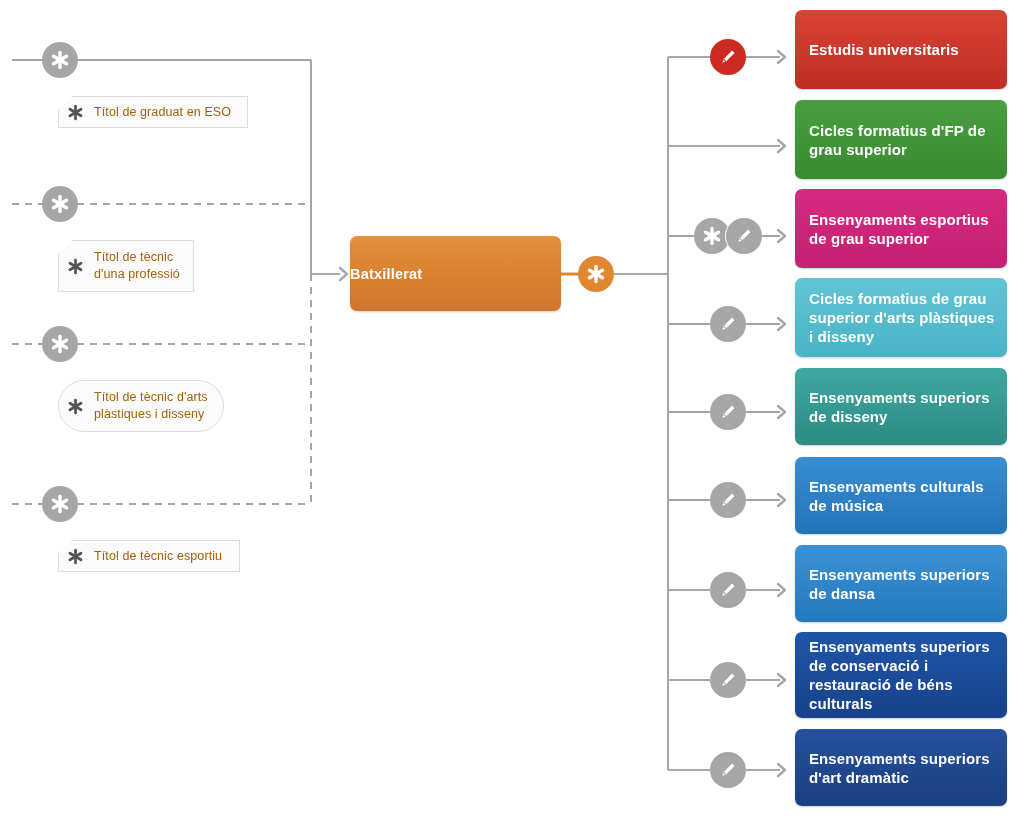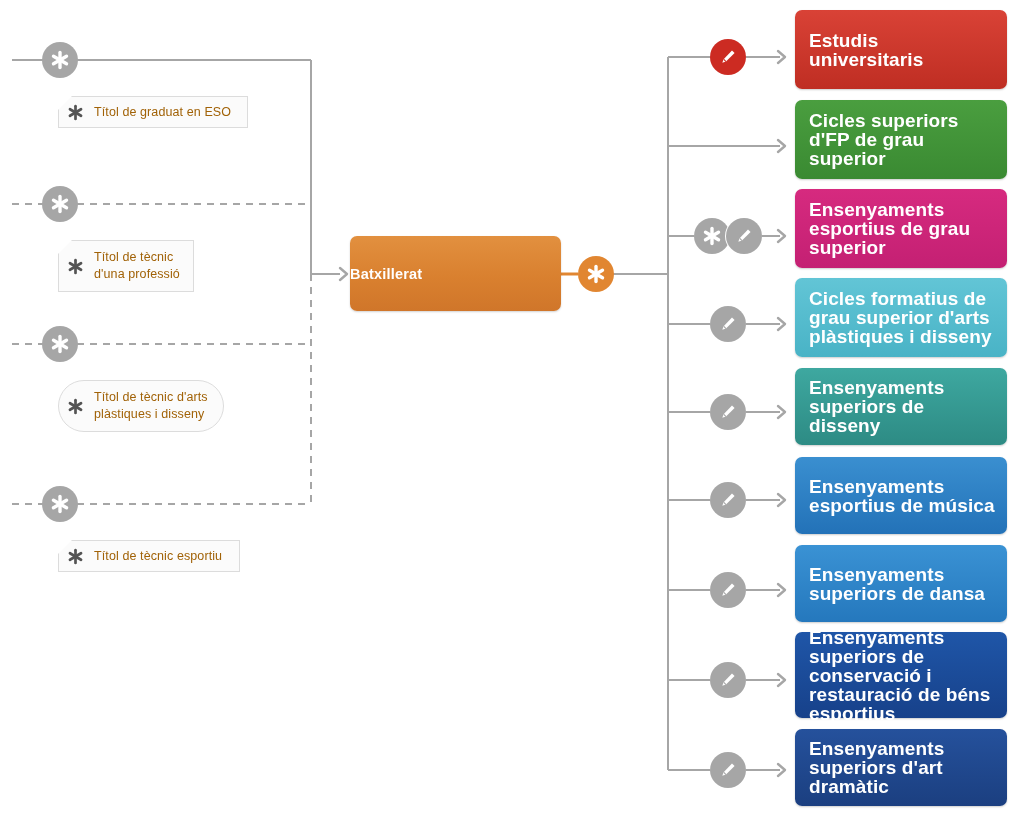--- a/index.html
+++ b/index.html
@@ -92,21 +92,21 @@
     width: 212px;
     border-radius: 7px;
     box-shadow: 0 1px 2px rgba(0,0,0,.2);
     display: flex;
     align-items: center;
     box-sizing: border-box;
     z-index: 4;
   }
   .box-out .lbl {
     color: #ffffff;
-    font-size: 19px;
+    font-size: 15px;
     font-weight: bold;
     line-height: 19px;
     padding: 0 12px 0 14px;
     letter-spacing: .1px;
   }
 </style>
 </head>
 <body>
 
 <div id="diagram">
@@ -336,44 +336,44 @@
       <path d="M16.8 4.1 L19.9 7.2 L9.6 17.5 L5.2 19.0 L6.7 14.6 Z" fill="#ffffff"></path>
       <path d="M6.7 14.6 L9.6 17.5" stroke="#a6a6a6" stroke-width="1.3"></path>
     </svg>
   </div>
 
   <div class="box-out" style="top:10px; height:79px; background:linear-gradient(to bottom,#d94236,#bf2e23);">
     <span class="lbl">Estudis universitaris</span>
   </div>
 
   <div class="box-out" style="top:100px; height:79px; background:linear-gradient(to bottom,#4a9e3f,#3a8a32);">
-    <span class="lbl">Cicles superiors d'FP de grau superior</span>
+    <span class="lbl">Cicles formatius d'FP de grau superior</span>
   </div>
 
   <div class="box-out" style="top:189px; height:79px; background:linear-gradient(to bottom,#d62a7f,#c42073);">
     <span class="lbl">Ensenyaments esportius de grau superior</span>
   </div>
 
   <div class="box-out" style="top:278px; height:79px; background:linear-gradient(to bottom,#62c5d6,#49b3c6);">
     <span class="lbl">Cicles formatius de grau superior d'arts plàstiques i disseny</span>
   </div>
 
   <div class="box-out" style="top:368px; height:77px; background:linear-gradient(to bottom,#3ea8a0,#2d8b84);">
     <span class="lbl">Ensenyaments superiors de disseny</span>
   </div>
 
   <div class="box-out" style="top:457px; height:77px; background:linear-gradient(to bottom,#3a8fd0,#2372b8);">
-    <span class="lbl">Ensenyaments esportius de música</span>
+    <span class="lbl">Ensenyaments culturals de música</span>
   </div>
 
   <div class="box-out" style="top:545px; height:77px; background:linear-gradient(to bottom,#3a92d4,#2578bd);justify-content:flex-end;">
     <span class="lbl">Ensenyaments superiors de dansa</span>
   </div>
 
   <div class="box-out" style="top:632px; height:86px; background:linear-gradient(to bottom,#1f56a8,#17418a);">
-    <span class="lbl">Ensenyaments superiors de conservació i restauració de béns esportius</span>
+    <span class="lbl">Ensenyaments superiors de conservació i restauració de béns culturals</span>
   </div>
 
   <div class="box-out" style="top:729px; height:77px; background:linear-gradient(to bottom,#25519c,#1b3f80);">
     <span class="lbl">Ensenyaments superiors d'art dramàtic</span>
   </div>
 
 </div>
 
 </body></html>

